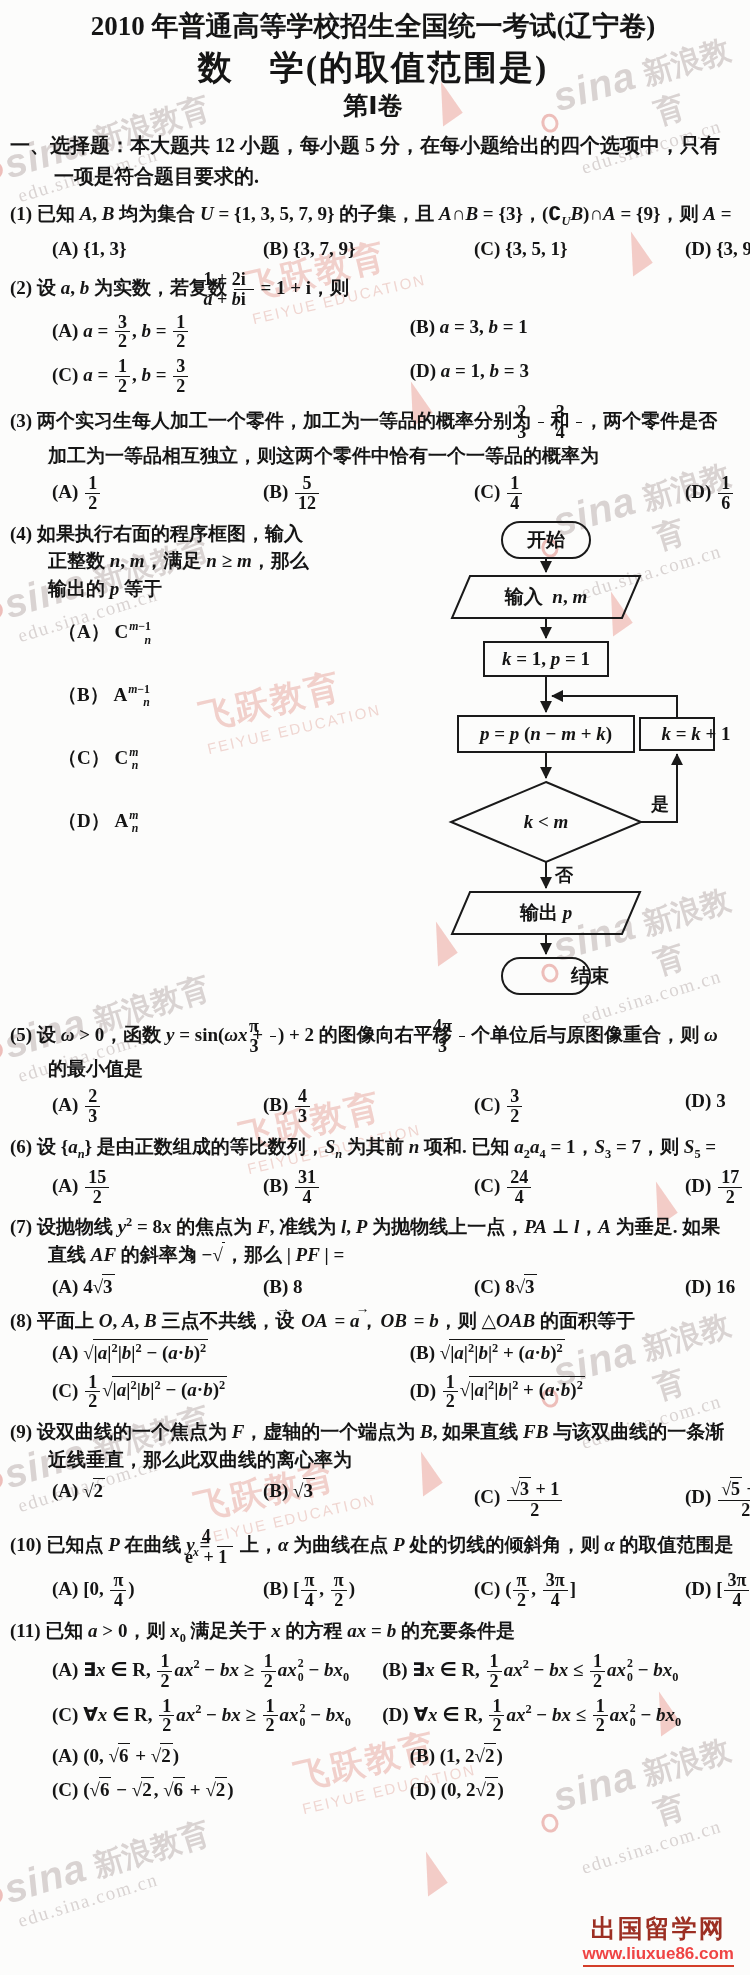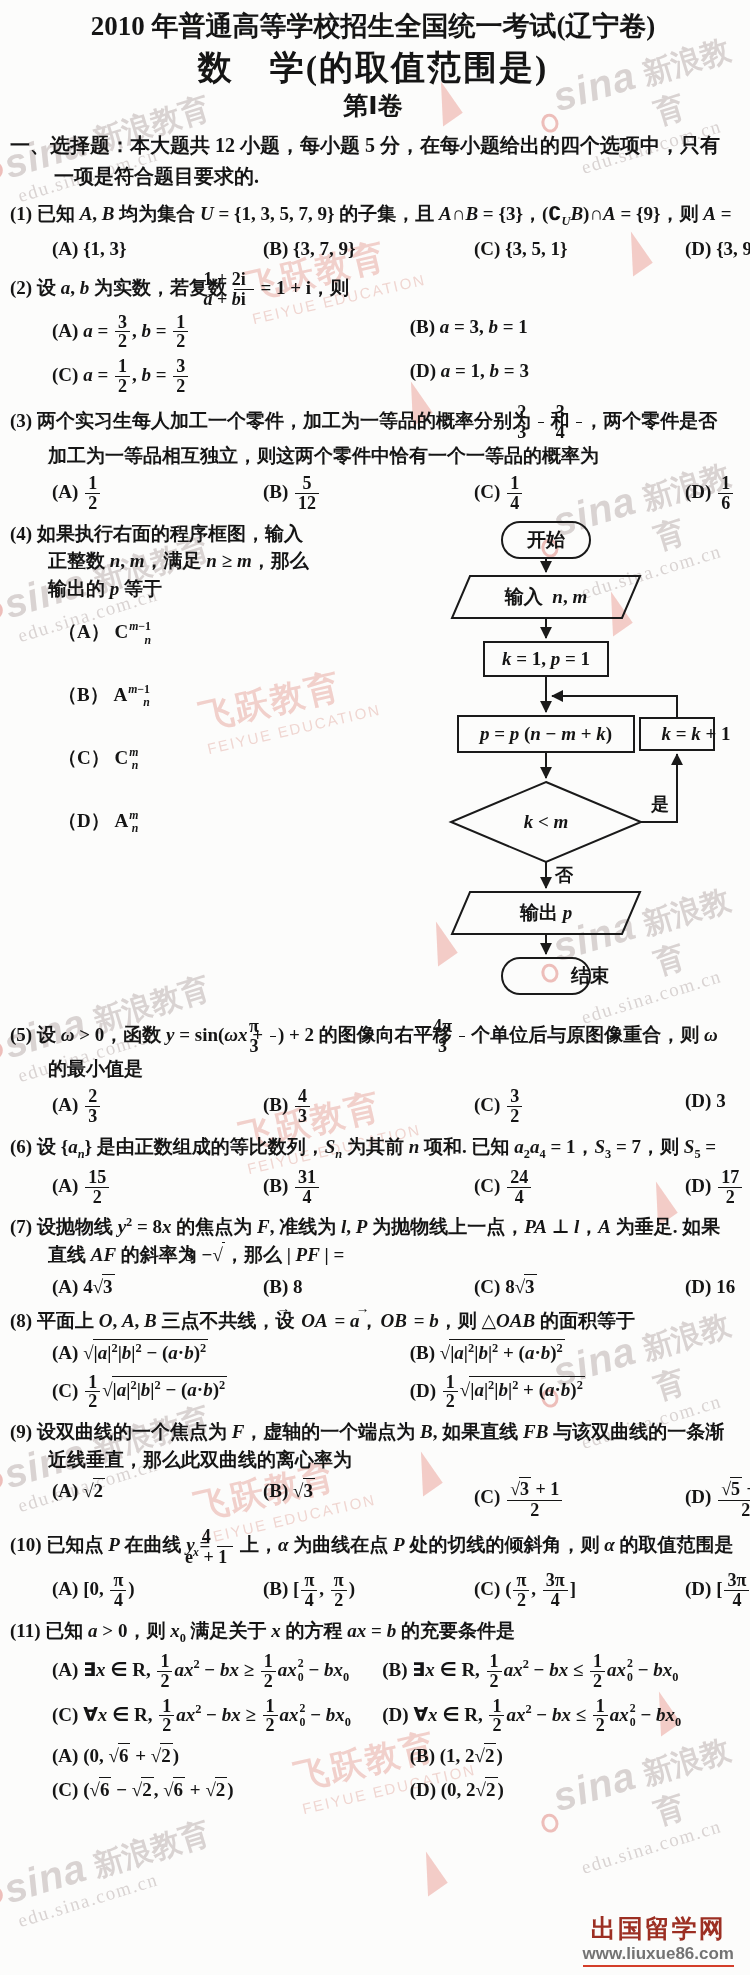--- a/index.html
+++ b/index.html
@@ -58,21 +58,21 @@
   .ws-cn{font-size:30px;font-weight:bold;margin-left:8px;}
   .ws-url{font-size:19px;letter-spacing:1.5px;margin-top:-2px;padding-left:26px;}
   .wm-fy{color:#eab3ac;opacity:.6;transform:rotate(-13deg);}
   .fy-cn{font-size:34px;font-weight:bold;letter-spacing:2px;}
   .fy-en{font-family:"Liberation Sans",sans-serif;font-size:15px;letter-spacing:2px;color:#e8bdb6;}
   .tri{position:absolute;width:0;height:0;border-left:24px solid transparent;border-bottom:38px solid rgba(222,92,78,.30);transform:rotate(-35deg);}
 
   
   .footer{position:absolute;right:16px;bottom:8px;text-align:center;z-index:3;}
   .f1{font-size:25px;font-weight:bold;color:#9c2f23;letter-spacing:2px;line-height:1.2;}
-  .f2{font-size:17px;font-weight:bold;color:#737373;font-family:"Liberation Sans",sans-serif;border-bottom:2px solid #d43e2a;padding-bottom:1px;}
+  .f2{font-size:17px;font-weight:bold;color:#ef4444;font-family:"Liberation Sans",sans-serif;border-bottom:2px solid #d43e2a;padding-bottom:1px;}
 </style>
 </head>
 <body>
 
 <div class="page">
   <div class="wm-layer">
     <span class="tri" style="left:430px;top:85px;"></span>
     <span class="tri" style="left:620px;top:235px;"></span>
     <span class="tri" style="left:400px;top:385px;"></span>
     <span class="tri" style="left:600px;top:595px;"></span>

